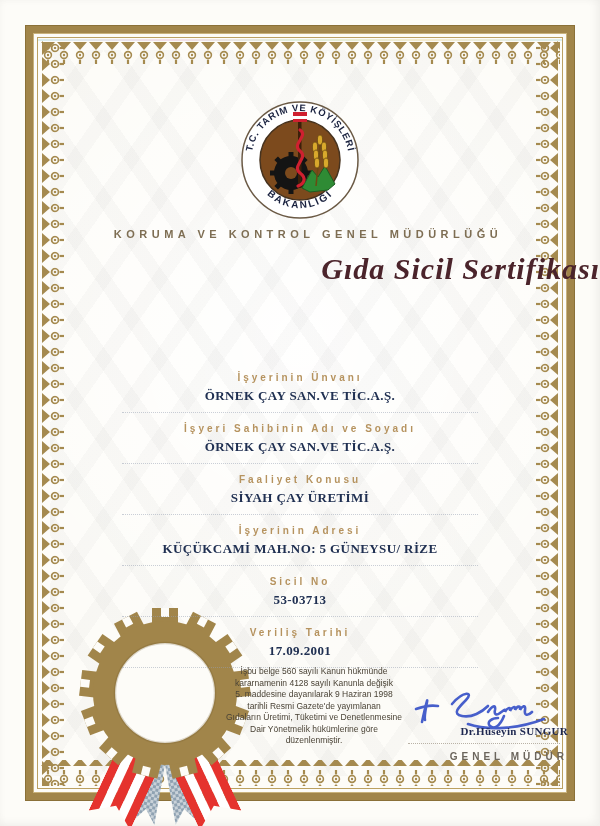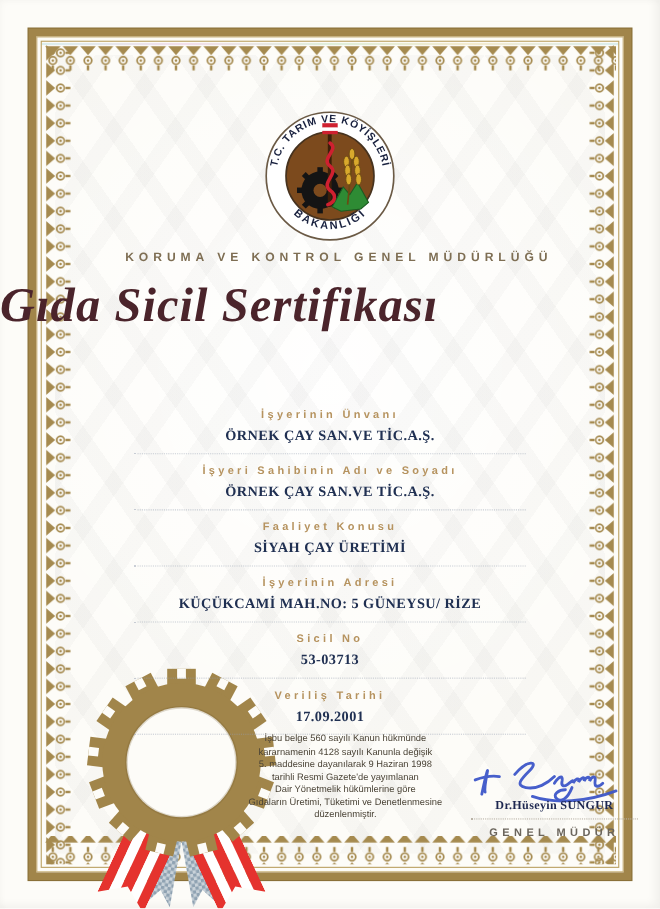--- a/index.html
+++ b/index.html
@@ -16,33 +16,33 @@
   .frame1{position:absolute;inset:26px;border:7px solid #a1854a;
           box-shadow:0 0 0 1px #8a7038, inset 0 0 0 1px #c9b27c;}
   .frame2{position:absolute;inset:37px;border:1px solid #bba061;}
   .rainbow{position:absolute;left:38px;right:38px;top:39px;height:2px;opacity:.75;
            background:linear-gradient(90deg,#cfe9ea,#f0d5e6,#d6ead0,#f2e5c0,#cfe9ea);}
   .ornament{position:absolute;left:40px;top:40px;}
   
   .emblem{position:absolute;left:240px;top:100px;}
   .department{position:absolute;left:0;right:0;top:228px;text-align:center;
               font-size:11px;font-weight:700;letter-spacing:4.5px;color:#7e6e53;padding-left:16px;}
-  .title{position:absolute;left:0;right:0;top:252px;text-align:left;
+  .title{position:absolute;left:0;right:0;top:252px;text-align:right;
          font-family:"Liberation Serif",serif;font-style:italic;font-weight:700;
-         font-size:44px;letter-spacing:1px;color:#4b242b;}
+         font-size:30px;letter-spacing:1px;color:#4b242b;}
   .fields{position:absolute;left:110px;width:380px;top:372px;text-align:center;}
   .flabel{font-size:10px;font-weight:700;letter-spacing:3px;color:#b6935f;margin-bottom:5px;}
   .fvalue{font-family:"Liberation Serif",serif;font-size:13px;font-weight:700;
           letter-spacing:.4px;color:#203052;margin-bottom:8px;}
   .fsep{border-top:1.5px dotted rgba(150,160,178,.5);height:0;margin:0 12px 10px 12px;}
   .rosette{position:absolute;left:60px;top:580px;}
   .legal{position:absolute;left:208px;width:212px;top:666px;text-align:center;
          font-size:8.5px;font-weight:400;line-height:1.36;color:#4a4336;}
   .legal span{display:block;}
-  .sig{position:absolute;left:420px;top:682px;width:168px;text-align:center;}
+  .sig{position:absolute;left:400px;top:682px;width:168px;text-align:right;}
   .sig-name{font-family:"Liberation Serif",serif;font-size:11px;font-weight:700;
             color:#1d2750;margin-top:-16px;letter-spacing:.3px;}
   .sig-sep{border-top:1px dotted #b9b2a6;margin:6px 8px 7px 8px;height:0;}
   .sig-title{font-size:10px;font-weight:700;letter-spacing:4px;color:#6b655c;}
 </style>
 </head>
 <body>
 
 <div class="stage">
 
@@ -225,22 +225,22 @@
       <div class="fvalue">17.09.2001</div>
       <div class="fsep"></div>
     </div>
   </div>
 
   <div class="legal">
     <span>İşbu belge 560 sayılı Kanun hükmünde</span>
     <span>kararnamenin 4128 sayılı Kanunla değişik</span>
     <span>5. maddesine dayanılarak 9 Haziran 1998</span>
     <span>tarihli Resmi Gazete'de yayımlanan</span>
+    <span>Gıdaların Üretimi, Tüketimi ve Denetlenmesine</span>
     <span>Dair Yönetmelik hükümlerine göre</span>
-    <span>Gıdaların Üretimi, Tüketimi ve Denetlenmesine</span>
     <span>düzenlenmiştir.</span>
   </div>
 
   <div class="sig">
     <svg width="160" height="55" viewBox="0 0 160 55">
       <g fill="none" stroke="#3e57c9" stroke-width="2.6" stroke-linecap="round" opacity=".95">
         <path d="M14 40 C17 26 20 14 19 20 C18 26 16 34 17 38"></path>
         <path d="M8 27 C16 24 24 23 30 24"></path>
         <path d="M44 22 C56 8 66 10 58 18 C50 26 44 32 54 34 C64 36 74 30 80 24"></path>
         <path d="M80 30 C84 24 88 22 87 28 C86 32 88 34 92 31 C96 28 98 26 97 30 C99 26 103 24 102 29 C104 25 108 23 107 28 C109 24 113 23 112 28 C114 24 118 22 117 28 C116 34 120 34 124 30"></path>

